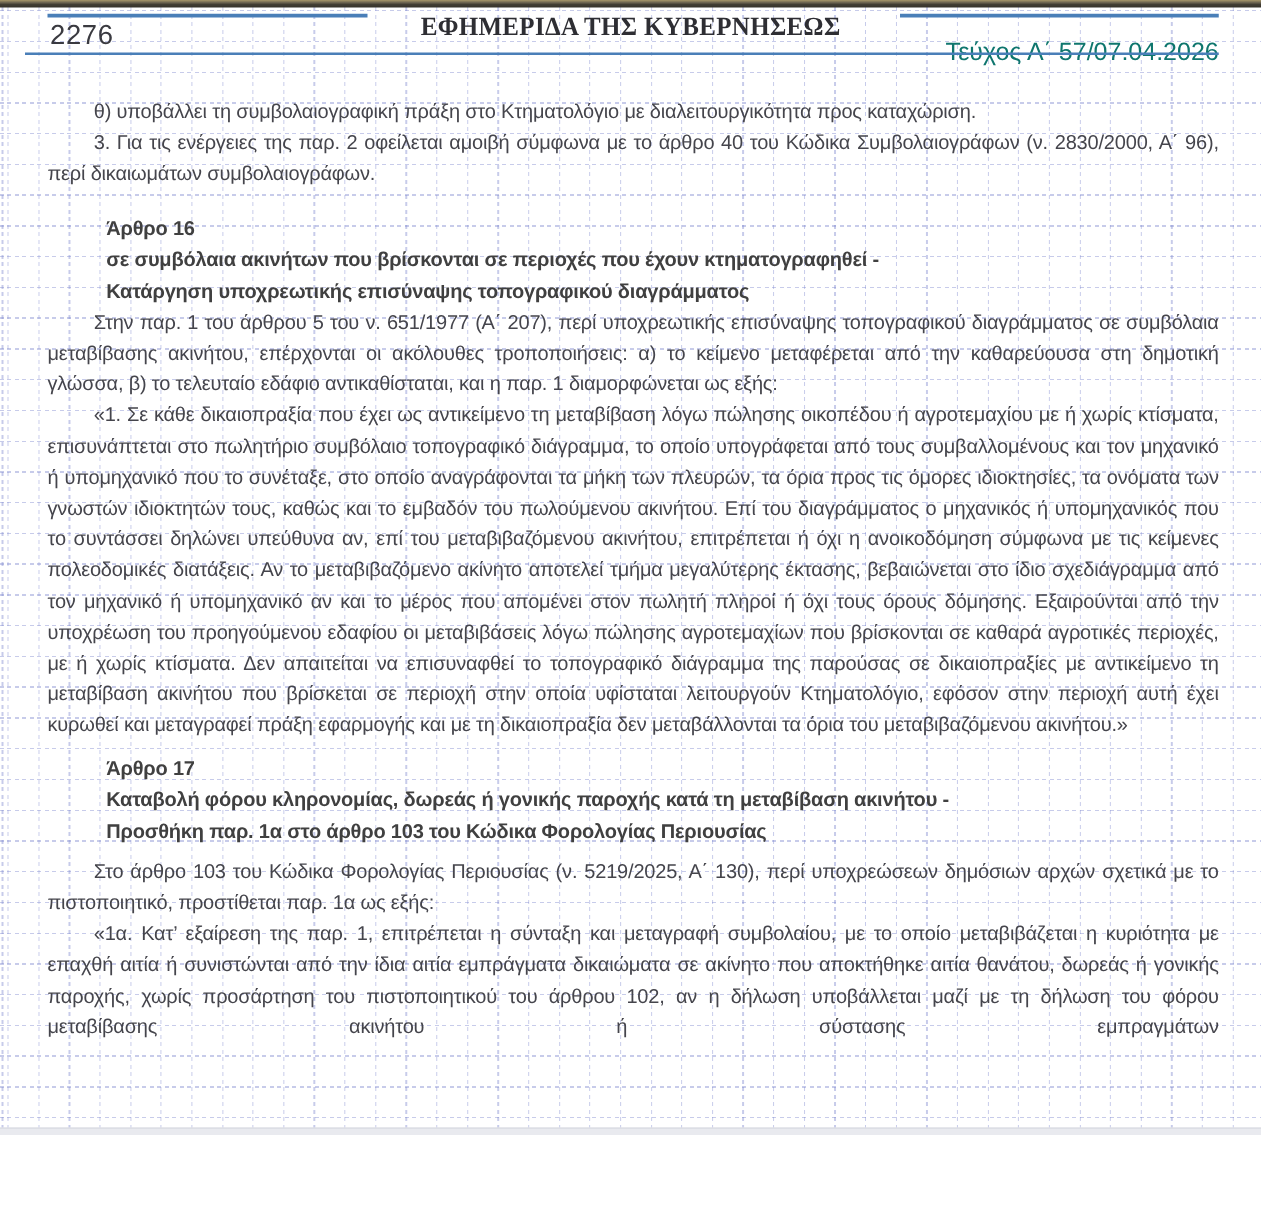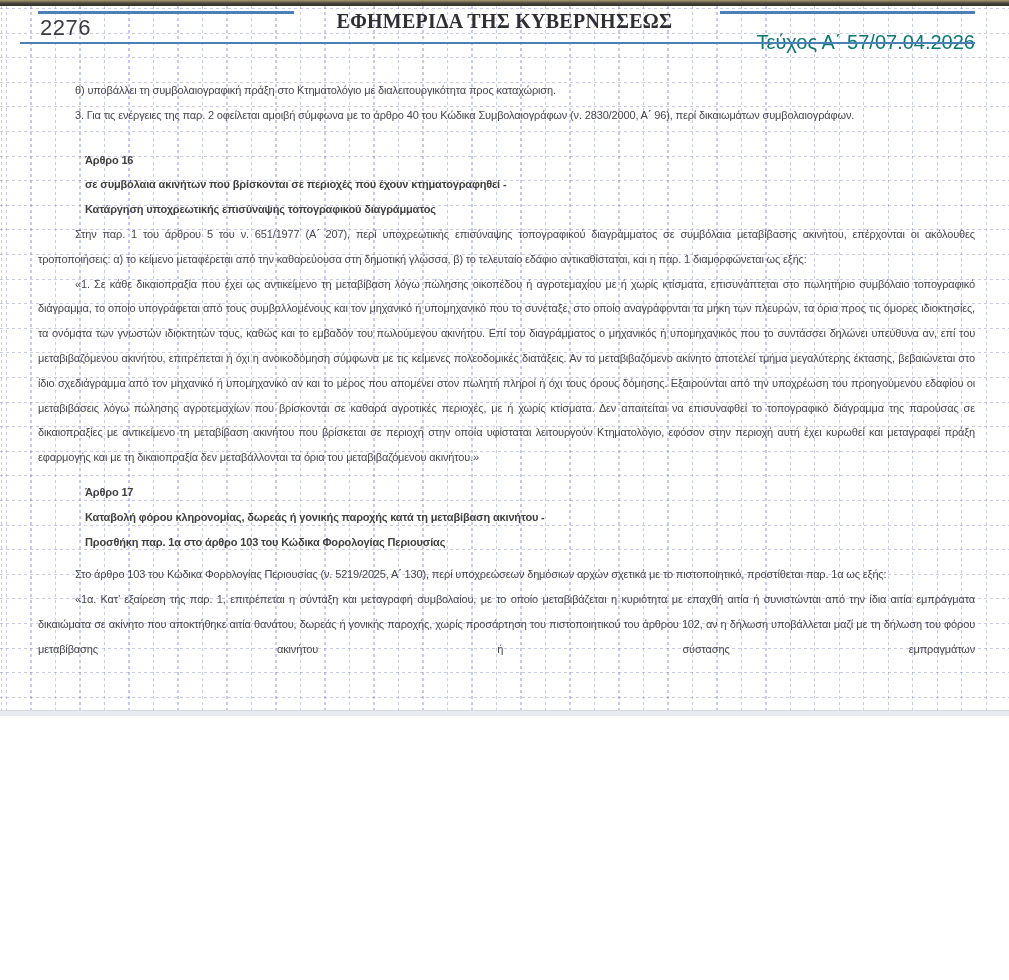--- a/index.html
+++ b/index.html
@@ -1,19 +1,19 @@
 <!DOCTYPE html>
 <html lang="el"><head>
 <meta charset="utf-8">
 <style>
   html, body { margin: 0; padding: 0; background: #ffffff; }
   .page {
     position: relative;
     width: 1009px;
-    height: 716px;
+    height: 908px;
     background: #ffffff;
     overflow: hidden;
     font-family: "Liberation Sans", sans-serif;
   }
   
   .grid { position: absolute; inset: 0; pointer-events: none; z-index: 0; }
   .grid-v {
     background-image: repeating-linear-gradient(to right,
       rgba(122,132,205,0.42) 0 1px, transparent 1px 24.5px);
     background-position: 6px 0;
@@ -53,21 +53,21 @@
     color: #2e2e33; transform: scaleX(0.95); transform-origin: center;
     letter-spacing: 0.3px;
   }
   .issue {
     position: absolute; right: 34px; top: 31px;
     font-size: 20px; color: #0f766e;
   }
   
   .content {
     position: absolute; left: 38px; right: 34px; top: 78px; z-index: 1;
-    color: #45454c; font-size: 11px; line-height: 24.8px; letter-spacing: -0.15px;
+    color: #45454c; font-size: 16px; line-height: 24.8px; letter-spacing: -0.15px;
   }
   .body-p { margin: 0; text-indent: 37px; text-align: justify; }
   .body-p.cut { text-align-last: justify; }
   .article-heading { margin: 0 0 0 47px; font-weight: bold; color: #404040; }
   .article-heading .hl { white-space: nowrap; }
   .mt-h16 { margin-top: 20px; }
   .mt-p3  { margin-top: 0; }
   .mt-h17 { margin-top: 10px; }
   .mt-p5  { margin-top: 8px; }
 </style>

